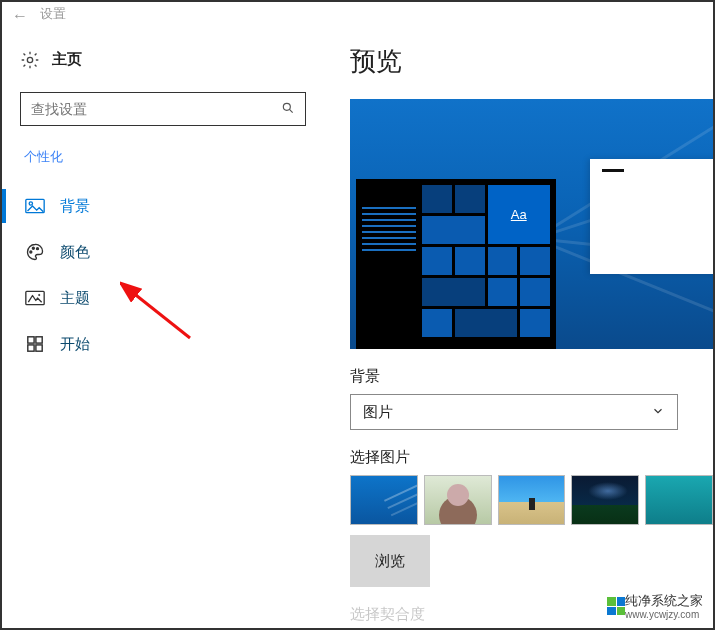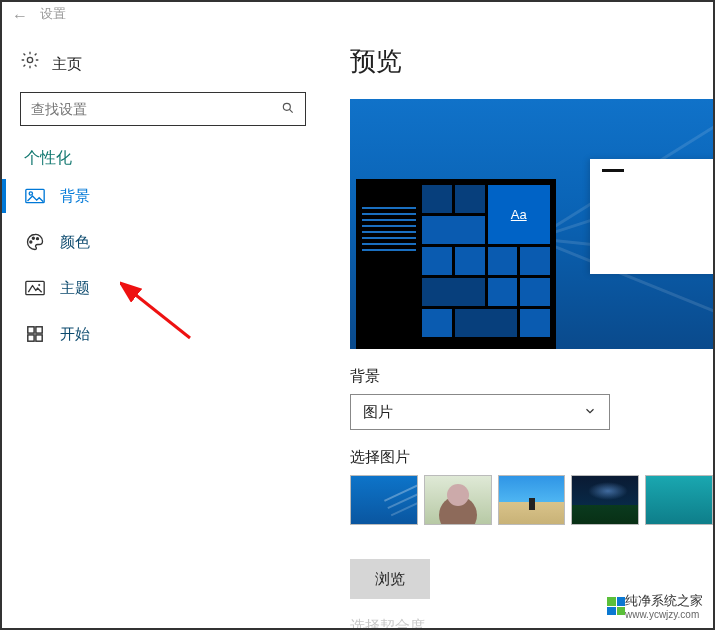--- a/index.html
+++ b/index.html
@@ -3,29 +3,29 @@
 <meta charset="utf-8">
 <style>
   * { box-sizing: border-box; margin: 0; padding: 0; }
   html, body { width: 715px; height: 630px; font-family: "Microsoft YaHei", "Segoe UI", sans-serif; overflow: hidden; }
   body { background: #fff; border: 2px solid #333; position: relative; }
 
   .topbar { height: 24px; display: flex; align-items: center; padding-left: 10px; color: #999; font-size: 13px; gap: 12px; }
   .topbar .back { font-size: 16px; }
 
   .sidebar { position: absolute; left: 0; top: 24px; width: 320px; bottom: 0; padding: 18px 10px 0 12px; }
-  .home-row { display: flex; align-items: flex-end; gap: 12px; padding: 6px 6px 14px 6px; }
+  .home-row { display: flex; align-items: flex-start; gap: 12px; padding: 6px 6px 14px 6px; font-weight: bold; }
   .home-row .icon { color: #444; }
   .home-row .lbl { font-size: 15px; color: #222; }
 
   .search-wrap { border: 1px solid #333; height: 34px; display: flex; align-items: center; padding: 0 10px; margin: 4px 6px 0 6px; gap: 43px; }
   .search-wrap input { flex: 1; border: none; outline: none; font-size: 14px; color: #666; background: transparent; }
   .search-wrap .sicon { color: #555; font-size: 14px; }
 
-  .cat-label { color: #0f766e; font-size: 16px; margin: 22px 0 4px 10px; }
+  .cat-label { color: #3b82f6; font-size: 13px; margin: 22px 0 17px 10px; }
 
   .nav-item { display: flex; align-items: center; gap: 14px; height: 46px; padding-left: 10px; font-size: 15px; color: #0c4a6e; cursor: pointer; position: relative; }
   .nav-item.active { color: #0078d7; }
   .nav-item.active::before { content: ""; position: absolute; left: -12px; top: 6px; bottom: 6px; width: 4px; background: #0078d7; }
   .nav-item .icon { width: 22px; display: flex; justify-content: center; color: inherit; }
 
   .main { position: absolute; left: 340px; right: 0; top: 24px; bottom: 0; padding: 18px 0 0 0; overflow: hidden; }
   .main h1 { font-size: 26px; font-weight: 400; color: #222; margin: 0 0 20px 8px; }
 
   
@@ -52,35 +52,35 @@
   .tile.big { grid-column: span 2; grid-row: span 2; background: #0063c6; display:flex; align-items:center; justify-content:center; color:#fff; font-size:13px; }
   .tile.w2 { grid-column: span 2; }
   .tile.dk { background: #073f7c; }
 
   .samplebox { position: absolute; right: 0; top: 60px; width: 130px; height: 115px; background: #fff; padding: 10px 12px; box-shadow: -2px 0 6px rgba(0,0,0,.15); }
   .samplebox .dash { width: 22px; height: 3px; background: #111; margin-bottom: 10px; }
   .samplebox .txt { font-size: 13px; color: #222; }
 
   .field-label { font-size: 15px; color: #222; margin: 18px 0 8px 8px; }
 
-  .dropdown { width: 260px; height: 36px; border: 1px solid #888; margin-left: 8px; display: flex; align-items: center; justify-content: space-between; padding: 0 12px; font-size: 15px; color: #222; }
+  .dropdown { width: 328px; height: 36px; border: 1px solid #888; margin-left: 8px; display: flex; align-items: center; justify-content: space-between; padding: 0 12px; font-size: 15px; color: #222; }
 
   .thumbs { display: flex; gap: 6px; margin: 8px 0 10px 8px; }
   .thumb { width: 70px; height: 50px; background: #777; border:1px solid #bbb; position: relative; overflow: hidden; }
   .th-win { background: linear-gradient(180deg,#0d74c9 0%, #0a56a0 100%); }
   .th-win::after { content:""; position:absolute; left:50%; top:50%; width:120px; height:2px; background:rgba(255,255,255,.3); transform-origin:0 0; transform:rotate(-25deg); box-shadow: 0 8px 0 rgba(255,255,255,.25), 0 16px 0 rgba(255,255,255,.2);}
   .th-portrait { background: linear-gradient(180deg,#dfe9d6 0%, #b7c9a5 100%); }
   .th-portrait::after { content:""; position:absolute; left:22px; top:8px; width:22px; height:22px; border-radius:50%; background:#caa; box-shadow: 0 20px 0 8px #8d6a5a; }
   .th-beach { background: linear-gradient(180deg,#2f95e6 0%, #4fb6f2 55%, #d9c38a 55%, #c8b277 100%); }
   .th-beach::after { content:""; position:absolute; left:30px; top:22px; width:6px; height:12px; background:#222; }
   .th-night { background: linear-gradient(180deg,#0a1a33 0%, #082947 60%, #0a3a1e 60%, #083015 100%); }
   .th-night::after { content:""; position:absolute; left:16px; top:6px; width:40px; height:18px; background: radial-gradient(ellipse at center, rgba(120,180,255,.5) 0%, transparent 70%); }
   .th-cyan { background: linear-gradient(180deg,#1aa7b0 0%, #0e7e8a 100%); }
 
-  .browse-btn { margin-left: 8px; width: 80px; height: 40px; background: #d6d6d6; border: none; font-size: 15px; color: #222; margin-top: 24px; }
+  .browse-btn { margin-left: 8px; width: 80px; height: 52px; background: #d6d6d6; border: none; font-size: 15px; color: #222; }
 
   
   .arrow { position: absolute; pointer-events:none; }
 
   
   .watermark { position: absolute; right: 6px; bottom: 6px; display: flex; align-items: center; font-size: 13px; color: #333; background: rgba(255,255,255,.8); padding: 2px 4px; }
   .wm-logo { width: 18px; height: 18px; display: grid; grid-template-columns: 1fr 1fr; grid-template-rows: 1fr 1fr; gap: 1px; }
   .wm-logo span:nth-child(1){background:#5bbf3a;} .wm-logo span:nth-child(2){background:#0b78d1;}
   .wm-logo span:nth-child(3){background:#0b78d1;} .wm-logo span:nth-child(4){background:#5bbf3a;}
   .wm-sub { font-size: 10px; color: #666; display:block; line-height:1; }

